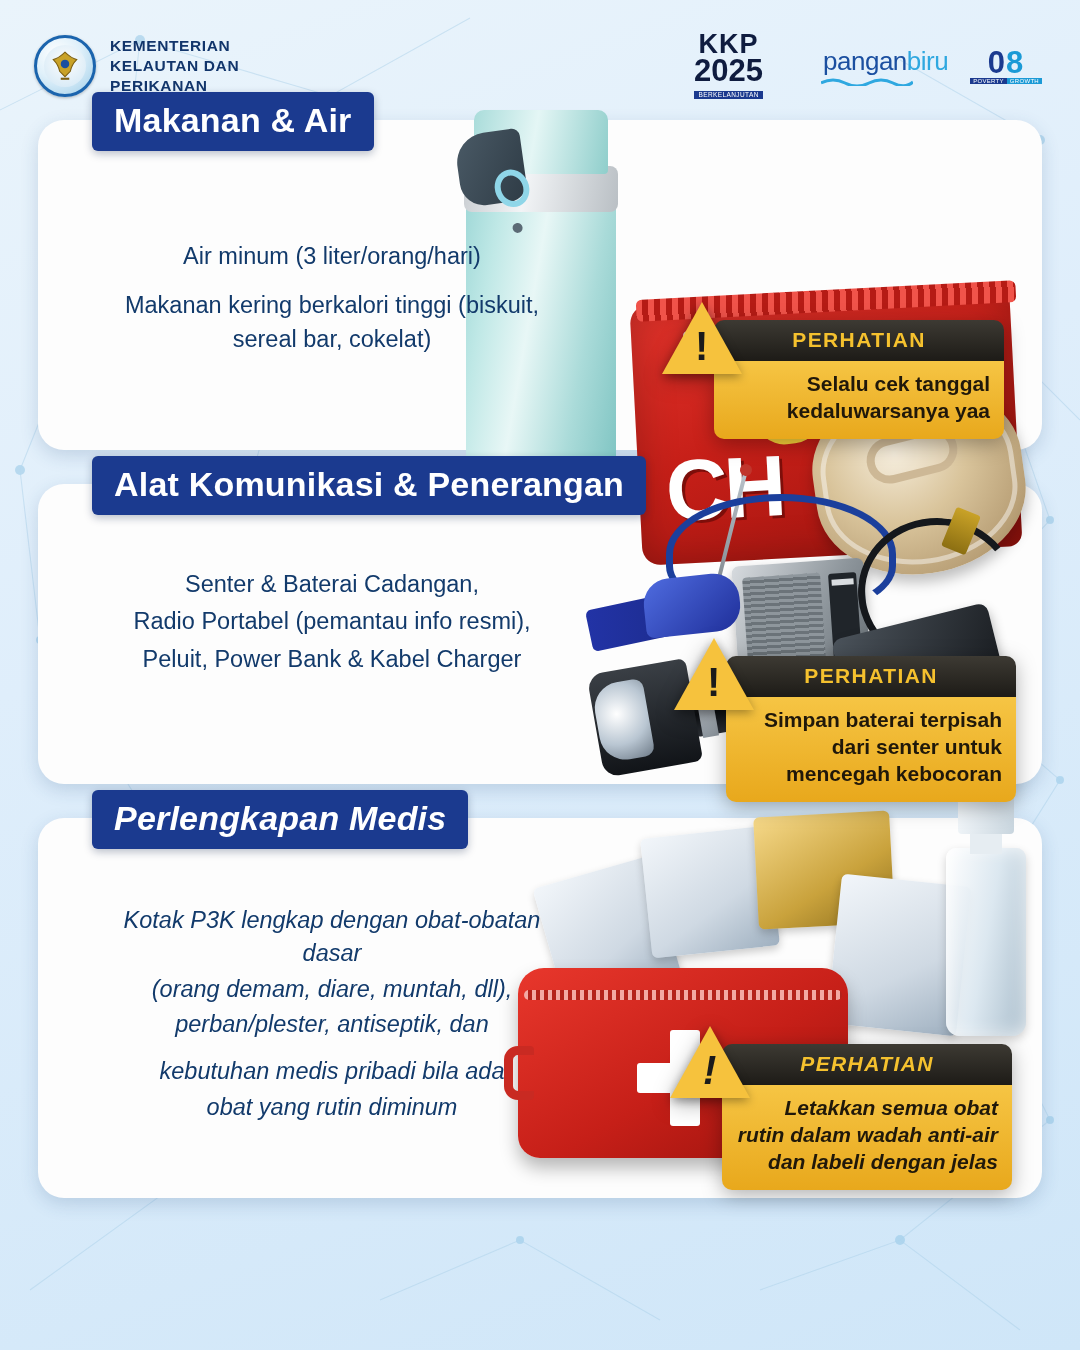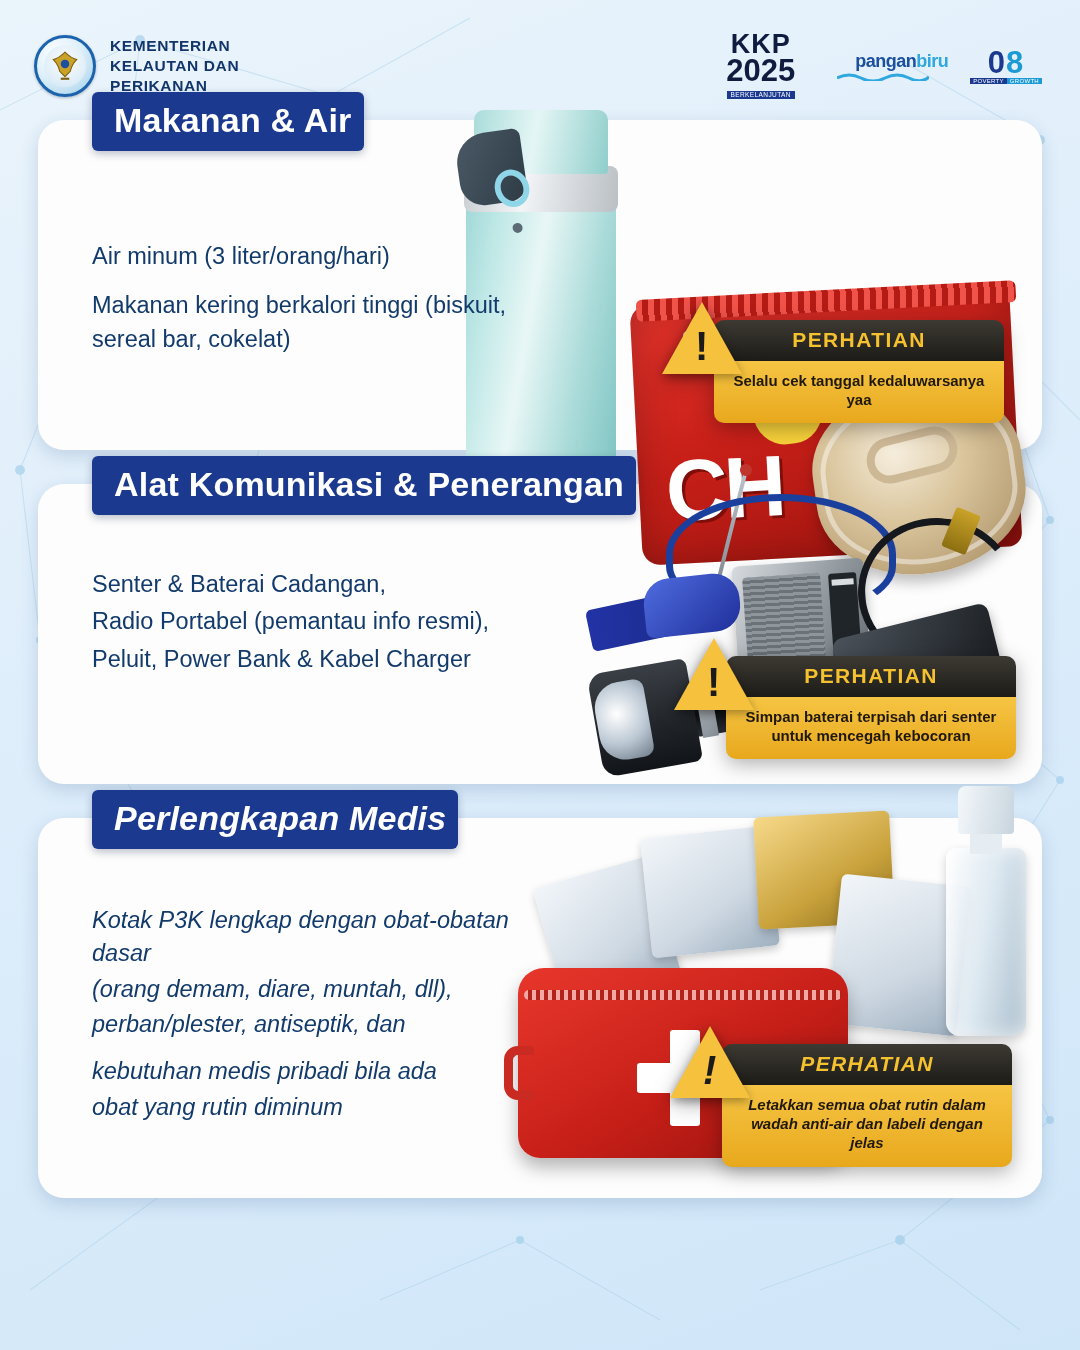--- a/index.html
+++ b/index.html
@@ -42,21 +42,21 @@
   }
   .logos { display: flex; align-items: center; gap: 22px; }
   .kkp-logo { text-align: center; color: #0f1c3f; line-height: .92; }
   .kkp-logo .l1 { font-size: 27px; font-weight: bold; letter-spacing: 1px; }
   .kkp-logo .l2 { font-size: 31px; font-weight: bold; letter-spacing: 0px; }
   .kkp-logo .l3 {
     font-size: 6.5px; letter-spacing: .4px; color: #fff;
     background: #1b3a8f; display: inline-block; padding: 1px 4px; margin-top: 2px;
   }
   .pangan { display: flex; flex-direction: column; align-items: center; }
-  .pangan .word { font-size: 18px; font-weight: bold; letter-spacing: -.5px; margin-left: 38px; }
+  .pangan .word { font-size: 26px; font-weight: normal; letter-spacing: -.5px; margin-left: 38px; }
   .pangan .word .a { color: #1b4fa0; }
   .pangan .word .b { color: #2fa8e0; }
   .pangan .wave { width: 92px; height: 9px; }
   .sdg { text-align:center; color: #12356b; }
   .sdg .nums { font-size: 31px; font-weight: bold; letter-spacing: 1px; line-height: .95; }
   .sdg .nums .o { color: #1b3a8f; }
   .sdg .nums .e { color: #1b9ad6; }
   .sdg .cap { font-size: 6px; letter-spacing: .3px; margin-top: 1px; }
   .sdg .cap span { display:inline-block; padding: 0 3px; }
   .sdg .c1 { background:#1b3a8f; color:#fff; }
@@ -74,39 +74,39 @@
   }
   .card-1 { height: 330px; }
   .card-2 { height: 300px; }
   .card-3 { height: 380px; font-style: italic; }
 
   .card-title {
     position: absolute; top: -28px; left: 54px;
     background: #1b3a8f;
     color: #fff;
     font-size: 34px; font-weight: bold;
-    padding: 9px 12px 11px 22px;
+    padding: 9px 22px 11px 22px;
     border-radius: 6px;
     letter-spacing: .2px;
     box-shadow: 0 3px 8px rgba(10,30,70,.28);
     white-space: nowrap;
     z-index: 6;
   }
   .card-body {
     position: absolute; left: 54px; top: 92px;
     width: 480px;
     color: #123a6b;
     font-size: 23.5px;
     line-height: 1.42;
     z-index: 5;
   }
   .card-1 .card-body { top: 120px; }
   .card-2 .card-body { top: 84px; }
   .card-3 .card-body { top: 86px; }
-  .card-body p { margin-bottom: 16px; }
+  .card-body p { margin-bottom: 16px; text-align: center; }
   .card-body p:last-child { margin-bottom: 0; }
 
   
   .photo { position: absolute; z-index: 4; }
 
   
   .bottle { left: 400px; top: -18px; width: 200px; height: 390px; }
   .bottle .body {
     position:absolute; left: 28px; top: 92px; width: 150px; height: 298px;
     background: linear-gradient(100deg,#9fd8d7 0%, #bfe8e6 18%, #e8f7f6 42%, #aadbd9 72%, #7cc3c1 100%);
@@ -352,22 +352,22 @@
   .warn .bar {
     background: linear-gradient(180deg,#3d3a33,#1d1b17);
     color: #f5c12e;
     font-weight: bold; font-size: 21px; letter-spacing: 1.4px;
     text-align: center; padding: 8px 0 9px 0;
     border-radius: 10px 10px 0 0;
   }
   .warn .msg {
     background: linear-gradient(180deg,#f6c544,#e8a81c);
     color: #20180a;
-    font-weight: bold; font-size: 15px; line-height: 1.28;
-    text-align: center; padding: 10px 14px 14px;
+    font-weight: bold; font-size: 21px; line-height: 1.28;
+    text-align: right; padding: 10px 14px 14px;
     border-radius: 0 0 10px 10px;
   }
   .warn .tri {
     position: absolute; left: -52px; top: -18px;
     width: 0; height: 0;
     border-left: 40px solid transparent;
     border-right: 40px solid transparent;
     border-bottom: 72px solid #f6c23d;
     filter: drop-shadow(0 3px 5px rgba(0,0,0,.35));
   }

